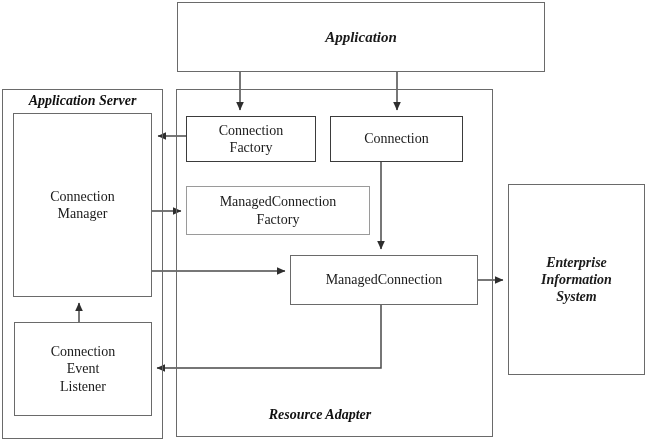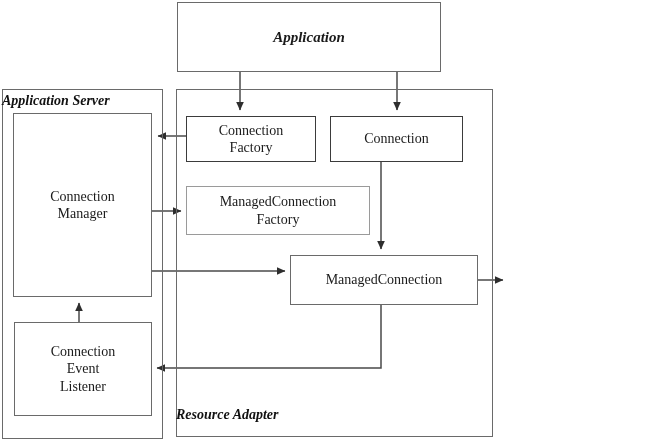--- a/index.html
+++ b/index.html
@@ -32,21 +32,21 @@
   }
   
   .b-dark   { border: 1.6px solid #3b3b3b; }
   .b-mid    { border: 1.4px solid #6a6a6a; }
   .b-light  { border: 1.2px solid #9a9a9a; }
 
   .container-label {
     position: absolute;
     font-style: italic;
     font-weight: bold;
-    text-align: left;
+    text-align: center;
     color: #111111;
     white-space: nowrap;
   }
   .node-label {
     color: #1a1a1a;
   }
   .italic-bold {
     font-style: italic;
     font-weight: bold;
   }
@@ -93,21 +93,21 @@
       <path d="M79,322 L79,303" marker-end="url(#ah)"></path>
     </g>
   </svg>
 
   <div class="box b-mid" style="left:2px; top:89px; width:161px; height:350px;"></div>
   <div class="container-label" style="left:2px; top:93px; width:161px; font-size:14px;">Application Server</div>
 
   <div class="box b-mid" style="left:176px; top:89px; width:317px; height:348px;"></div>
   <div class="container-label" style="left:176px; top:407px; width:288px; font-size:14px;">Resource Adapter</div>
 
-  <div class="box b-mid" style="left:177px; top:2px; width:264px; height:70px;">
+  <div class="box b-mid" style="left:177px; top:2px; width:368px; height:70px;">
     <span class="lbl node-label italic-bold" style="font-size:15px;">Application</span>
   </div>
 
   <div class="box b-mid" style="left:13px; top:113px; width:139px; height:184px;">
     <span class="lbl node-label" style="font-size:14px;">Connection
 Manager</span>
   </div>
 
   <div class="box b-mid" style="left:14px; top:322px; width:138px; height:94px;">
     <span class="lbl node-label" style="font-size:14px;">Connection
@@ -126,14 +126,19 @@
 
   <div class="box b-light" style="left:186px; top:186px; width:184px; height:49px;">
     <span class="lbl node-label" style="font-size:14px;">ManagedConnection
 Factory</span>
   </div>
 
   <div class="box b-mid" style="left:290px; top:255px; width:188px; height:50px; background:#ffffff;">
     <span class="lbl node-label" style="font-size:14px;">ManagedConnection</span>
   </div>
 
+  <div class="box b-mid" style="left:508px; top:184px; width:137px; height:191px;">
+    <span class="lbl node-label italic-bold" style="font-size:14px;">Enterprise
+Information
+System</span>
+  </div>
 
 </div>
 
 </body></html>

